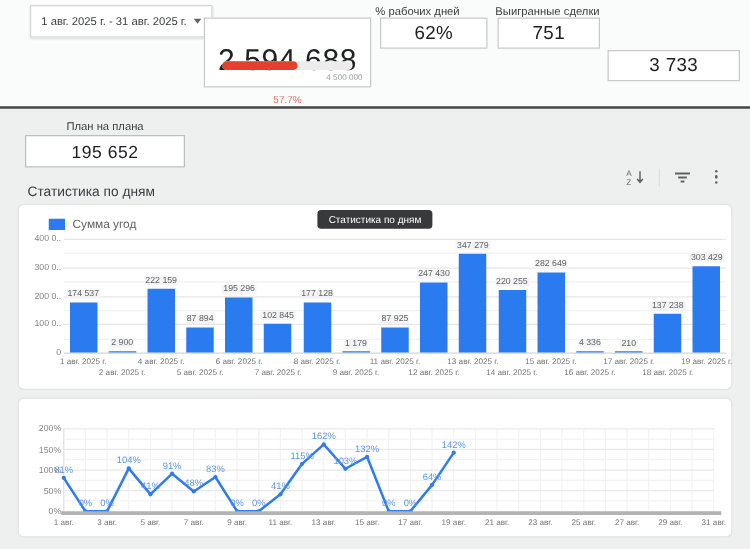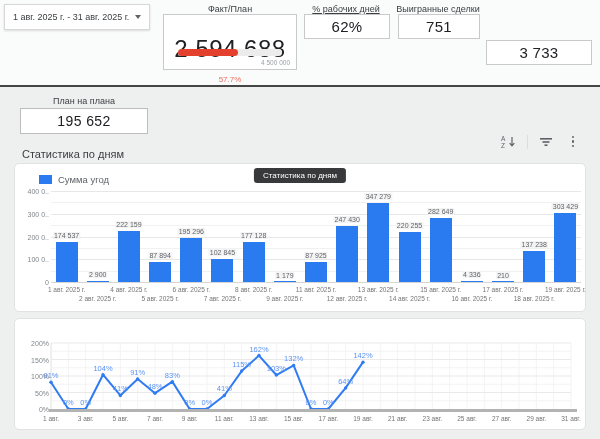--- a/index.html
+++ b/index.html
@@ -1,21 +1,21 @@
 <!DOCTYPE html>
 <html><head>
 <meta charset="utf-8">
 <style>
   html,body{margin:0;padding:0;}
   body{width:600px;height:439px;position:relative;overflow:hidden;
        font-family:"Liberation Sans",sans-serif;background:#eef0f0;color:#202124;}
   
   .header{position:absolute;left:0;top:0;width:600px;height:85px;background:#fafbfb;
           border-bottom:2px solid #454545;}
-  .date-filter{position:absolute;left:4px;top:4px;width:146px;height:26px;background:#fff;
+  .date-filter{position:absolute;left:24px;top:4px;width:146px;height:26px;background:#fff;
           border:1px solid #d7d7d7;box-shadow:0 1px 2px rgba(0,0,0,.12);display:flex;
           align-items:center;justify-content:space-between;padding:6px 8px;box-sizing:border-box;}
   .date-filter span{font-size:9px;color:#3c4043;}
   .caret{width:0;height:0;border-left:3.5px solid transparent;border-right:3.5px solid transparent;
          border-top:4px solid #5f6368;}
   .card-title{position:absolute;font-size:9px;color:#3c4043;text-align:center;top:4px;}
   .kbox{position:absolute;background:#fff;border:1px solid #c9c9c9;box-sizing:border-box;
         display:flex;align-items:center;justify-content:center;}
   .kbox .num{font-size:15px;color:#202124;letter-spacing:.3px;}
   .fact-box{position:absolute;left:163px;top:14px;width:134px;height:56px;background:#fff;
@@ -61,31 +61,30 @@
 </style>
 </head>
 <body>
 
 <div class="header">
   <div class="date-filter">
     <span>1 авг. 2025 г. - 31 авг. 2025 г.</span>
     <i class="caret"></i>
   </div>
 
-  <div class="card-title" style="left:160px;width:140px;">Факт/План</div>
   <div class="fact-box">
     <div class="fact-num">2 594 688</div>
     <div class="fact-pct">57.7%</div>
     <div class="pbar">
       <div class="fill" id="fact-fill" style="width: 57.7%;"></div>
     </div>
     <div class="target">4 500 000</div>
   </div>
 
-  <div class="card-title" style="left:300px;width:92px;text-decoration:underline;">% рабочих дней</div>
+  <div class="card-title" style="left:288px;width:92px;">% рабочих дней</div>
   <div class="kbox" style="left:304px;top:14px;width:86px;height:25px;">
     <span class="num">62%</span>
   </div>
 
   <div class="card-title" style="left:392px;width:92px;">Выигранные сделки</div>
   <div class="kbox" style="left:398px;top:14px;width:82px;height:25px;">
     <span class="num">751</span>
   </div>
 
   <div class="kbox" style="left:486px;top:40px;width:106px;height:25px;">

